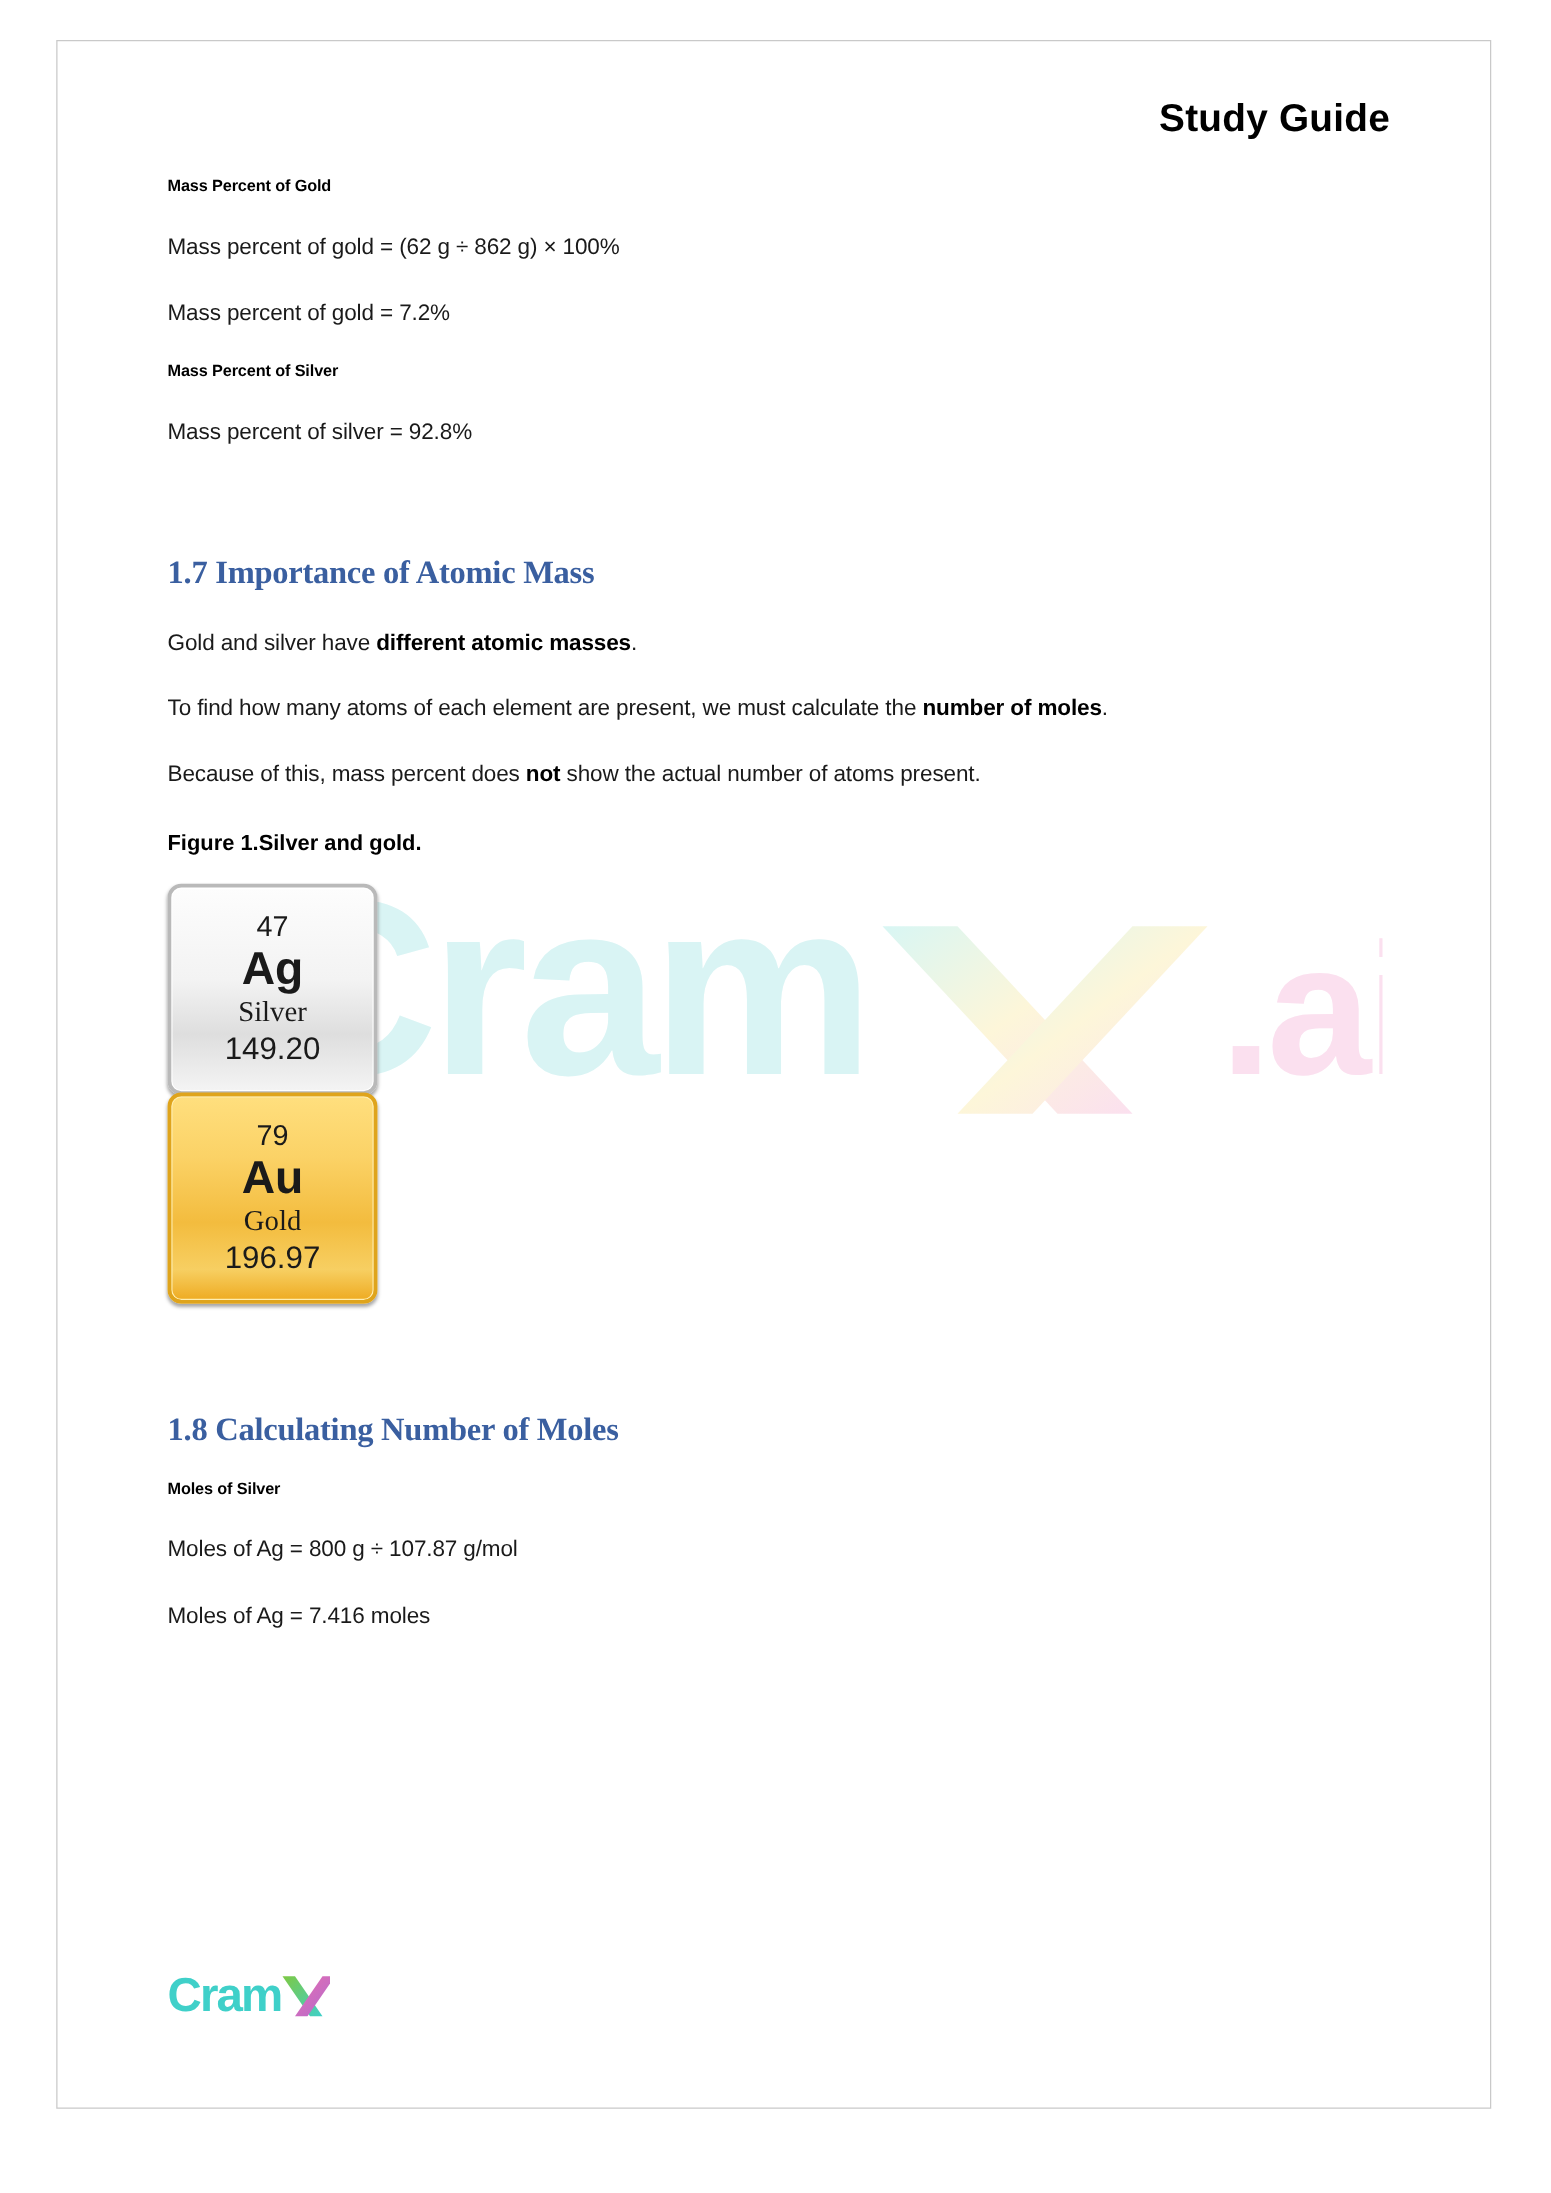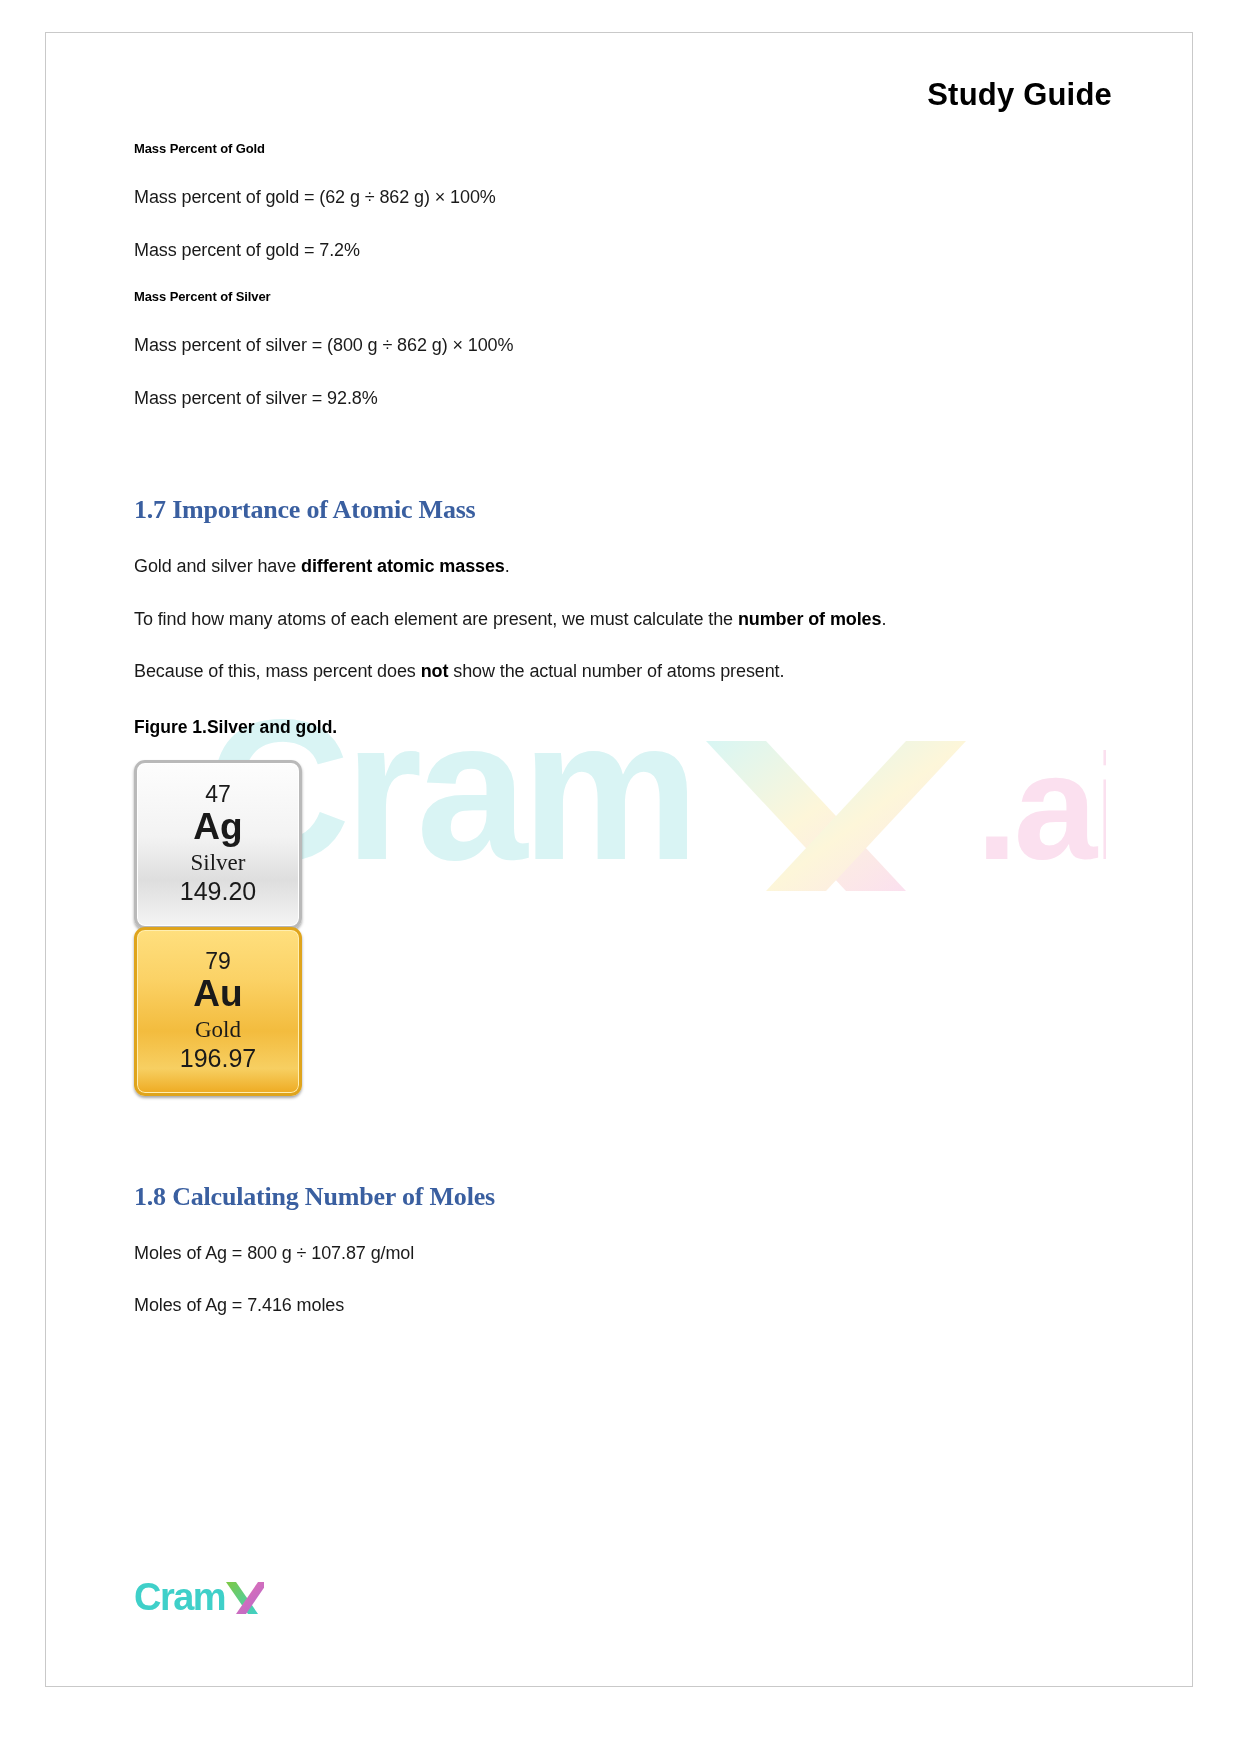--- a/index.html
+++ b/index.html
@@ -167,21 +167,20 @@
 
     <div class="doc-header">
       <span class="doc-title">Study Guide</span>
     </div>
 
     <p class="subhead">Mass Percent of Gold</p>
     <p class="para">Mass percent of gold = (62 g ÷ 862 g) × 100%</p>
     <p class="para">Mass percent of gold = 7.2%</p>
 
     <p class="subhead">Mass Percent of Silver</p>
-    <p class="para">Mass percent of silver = (800 g ÷ 862 g) × 100%</p>
     <p class="para">Mass percent of silver = 92.8%</p>
 
     <h2 class="section-heading sec17">1.7 Importance of Atomic Mass</h2>
 
     <p class="para"><span>Gold and silver have </span><b>different atomic masses</b><span>.</span></p>
 
     <p class="para"><span>To find how many atoms of each element are present, we must calculate the </span><b>number of moles</b><span>.</span></p>
 
     <p class="para"><span>Because of this, mass percent does </span><b>not</b><span> show the actual number of atoms present.</span></p>
 
@@ -199,20 +198,21 @@
       <div class="el-card gold">
         <div class="el-number">79</div>
         <div class="el-symbol">Au</div>
         <div class="el-name">Gold</div>
         <div class="el-mass">196.97</div>
       </div>
 
     </div>
 
     <h2 class="section-heading sec18">1.8 Calculating Number of Moles</h2>
+    <p class="subhead" style="padding-top:24px;">Moles of Silver</p>
     <p class="para">Moles of Ag = 800 g ÷ 107.87 g/mol</p>
     <p class="para">Moles of Ag = 7.416 moles</p>
 
   </div>
 
   <div class="footer-logo">
     <svg width="130" height="44" viewBox="0 0 130 44" xmlns="http://www.w3.org/2000/svg">
       <defs>
         <linearGradient id="lgx1" x1="0" y1="0" x2="1" y2="1">
           <stop offset="0%" stop-color="#7ec943"></stop>

